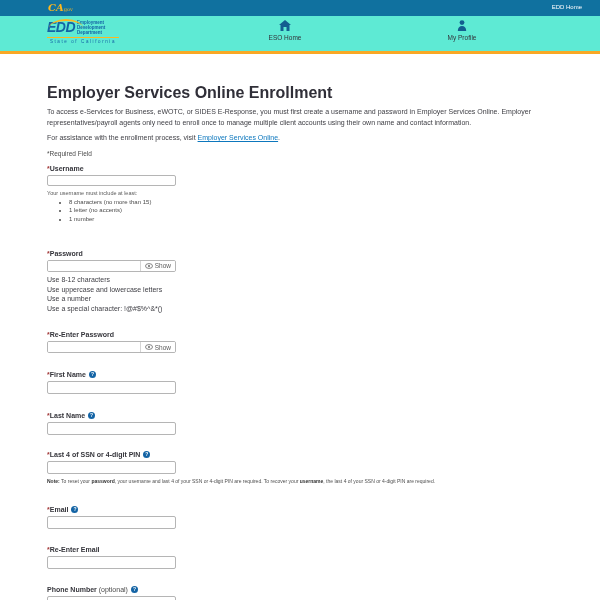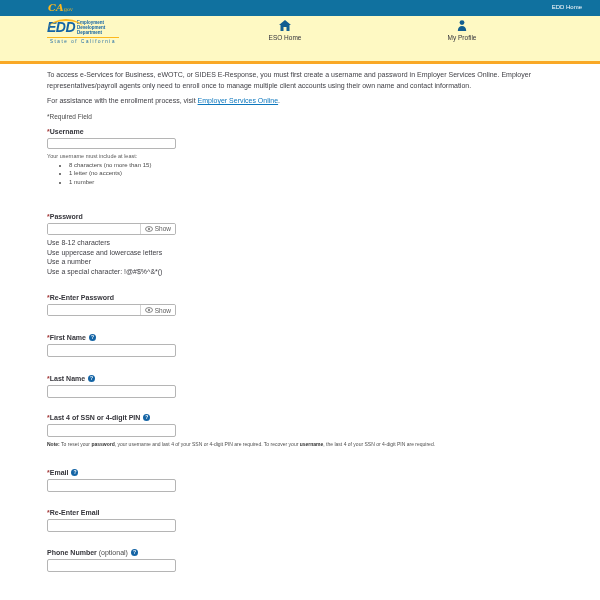--- a/index.html
+++ b/index.html
@@ -8,21 +8,21 @@
 
   
   .topbar { height:16px; background:#10719f; position:relative; }
   .ca-logo { position:absolute; left:48px; top:1px; color:#fdb81e;
     font-family:"DejaVu Serif", serif; font-style:italic; font-weight:bold;
     font-size:10px; line-height:14px; }
   .ca-logo .gov { font-size:5px; font-style:normal; font-weight:normal; }
   .topbar-right { position:absolute; right:18px; top:4px; color:#fff;
     font-size:6px; text-decoration:none; }
 
-  .band { height:45px; background:#fef9c3; position:relative; }
+  .band { height:35px; background:#5eead4; position:relative; }
   .edd-logo { position:absolute; left:47px; top:4px; width:80px; cursor:pointer; }
   .edd-arc { position:absolute; left:2px; top:-1px; width:34px; height:9px;
     border-top:2px solid #fdb81e; border-radius:50% 50% 0 0 / 100% 100% 0 0; }
   .edd-row { display:flex; align-items:flex-end; gap:2px; }
   .edd-big { color:#1464a5; font-weight:800; font-style:italic; font-size:14px;
     line-height:15px; letter-spacing:-0.5px; }
   .edd-dept { color:#1464a5; font-weight:bold; font-size:4.5px; line-height:5px; }
   .edd-state { color:#1464a5; font-size:4.5px; letter-spacing:1.6px; margin-top:2px;
     border-top:1px solid #fdb81e; padding-top:1px; width:72px; text-align:center; }
 
@@ -115,20 +115,21 @@
         <path d="M0.8 11 C0.8 7.6 2.6 6 5 6 C7.4 6 9.2 7.6 9.2 11 Z" fill="#135e90"></path>
       </svg>
       <div class="nav-label">My Profile</div>
     </div>
   </div>
 
   <div class="accent-line"></div>
 </header>
 
 <main>
+  <h1>Employer Services Online Enrollment</h1>
 
   <p class="intro">To access e-Services for Business, eWOTC, or SIDES E-Response, you must first create a username and password in Employer Services Online. Employer representatives/payroll agents only need to enroll once to manage multiple client accounts using their own name and contact information.</p>
 
   <p class="assist"><span>For assistance with the enrollment process, visit </span><a>Employer Services Online</a><span>.</span></p>
 
   <p class="required-note">*Required Field</p>
 
   <div class="gap" style="margin-top:8px;">
     <div class="field-label">
         <span><span class="req">*</span><span>Username</span></span>

